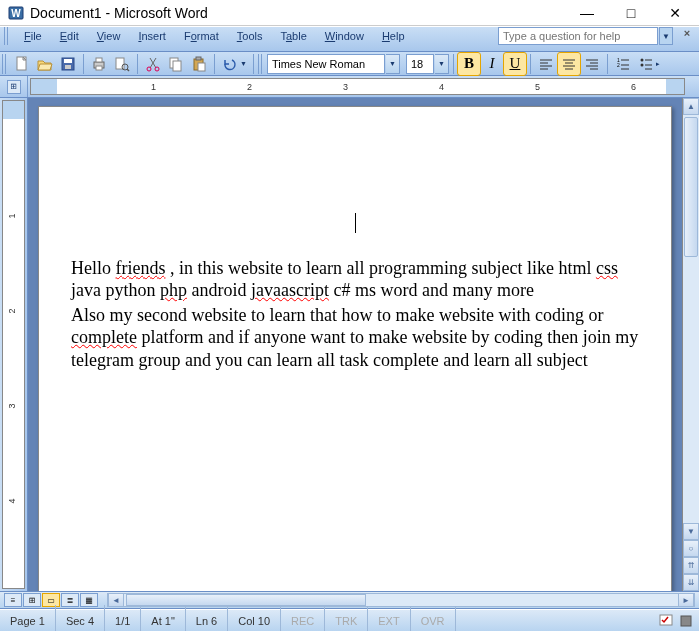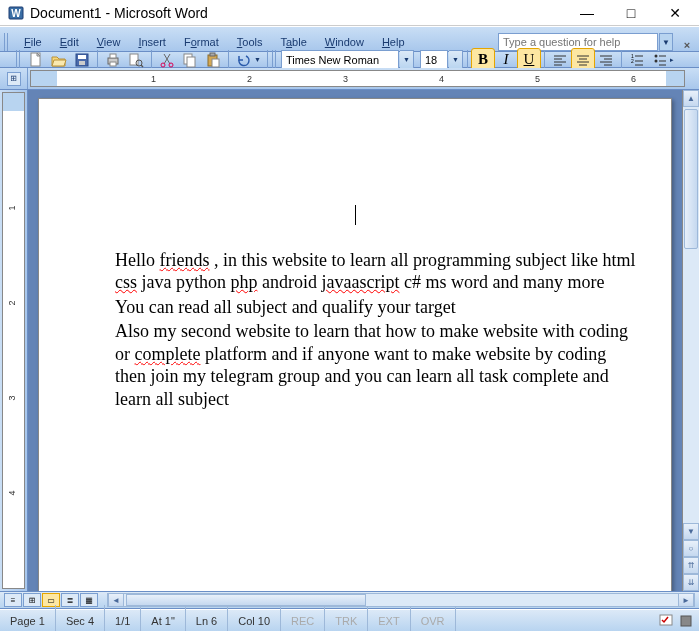--- a/index.html
+++ b/index.html
@@ -2,30 +2,30 @@
 <html><head>
 <meta charset="utf-8">
 <style>
 * { margin: 0; padding: 0; box-sizing: border-box; }
 body { font-family: Tahoma, sans-serif; font-size: 11px; background: #ece9d8; width: 699px; height: 631px; overflow: hidden; display: flex; flex-direction: column; }
 .titlebar { background: #fff; height: 26px; display: flex; align-items: center; padding: 0 2px; border-bottom: 1px solid #ccc; }
 .titlebar .app-icon { width: 16px; height: 16px; margin: 0 6px; display:flex;align-items:center;justify-content:center; }
 .titlebar .title { flex: 1; font-size: 14px; color: #000; }
 .titlebar .ctl { width: 44px; height: 24px; display:flex; align-items:center; justify-content:center; cursor:pointer; font-family: Arial; font-size: 14px; }
 
-.menubar { background: linear-gradient(#c9def5, #a8c7ec); height: 26px; display:flex; align-items:flex-end; padding: 0 4px; gap:2px; border-top:1px solid #fff; border-bottom:1px solid #6a8ec6; }
+.menubar { background: linear-gradient(#c9def5, #a8c7ec); height: 26px; display:flex; align-items:flex-start; padding: 0 4px; gap:2px; border-top:1px solid #fff; border-bottom:1px solid #6a8ec6; }
 .menubar .grip { width:6px; height:18px; background: repeating-linear-gradient(90deg,#7a9ed0 0 1px,transparent 1px 3px); margin-right:4px; }
 .menubar .menu { padding: 3px 8px; cursor:pointer; color:#1a3b70; }
 .menubar .menu u { text-decoration: underline; }
 .menubar .spacer { flex:1; }
 .menubar .helpbox { width: 160px; height:18px; background:#fff; border:1px solid #7a9ed0; padding:1px 4px; color:#999; font-size:11px; }
 .menubar .dd { width:14px; height:18px; background:#b8d4f0; border:1px solid #7a9ed0; display:flex;align-items:center;justify-content:center; color:#1a3b70; font-size:8px; margin-left:-1px;}
 .menubar .x { width:16px; text-align:center; color:#555; cursor:pointer; font-weight:bold; margin-left:4px;}
 
-.toolbar { background: linear-gradient(#c9def5, #a8c7ec); height: 16px; display:flex; align-items:center; padding: 0 16px; gap:1px; border-bottom:1px solid #6a8ec6; }
+.toolbar { background: linear-gradient(#c9def5, #a8c7ec); height: 24px; display:flex; align-items:center; padding: 0 2px; gap:1px; border-bottom:1px solid #6a8ec6; }
 .toolbar .grip { width:6px; height:20px; background: repeating-linear-gradient(90deg,#7a9ed0 0 1px,transparent 1px 3px); margin-right:2px; }
 .tbtn { width:22px; height:22px; display:flex; align-items:center; justify-content:center; cursor:pointer; border-radius:2px; }
 .tsep { width:1px; height:20px; background:#7a9ed0; margin:0 3px; }
 .tdarrow { font-size:7px; color:#1a3b70; margin-left:-2px; margin-right:2px; cursor:pointer; }
 .tinput { height:20px; background:#fff; border:1px solid #7a9ed0; padding:0 4px; font-size:11px; display:flex; align-items:center; }
 .tinput.font { width:118px; }
 .tinput.size { width:28px;text-align:center; }
 .tcombo-btn { width:14px; height:20px; background:linear-gradient(#dce9f7,#b8d4f0); border:1px solid #7a9ed0; border-left:none; display:flex;align-items:center;justify-content:center; font-size:7px; color:#1a3b70; cursor:pointer;}
 .fmt-b { font-weight:bold; font-family:'Times New Roman'; font-size:15px; color:#000; }
 .fmt-i { font-style:italic; font-family:'Times New Roman'; font-size:15px; color:#000; }
@@ -42,21 +42,21 @@
 
 .workarea { flex:1; display:flex; background:#a8c7ec; overflow:hidden; }
 .vruler { width:28px; background:linear-gradient(90deg,#c9def5,#a8c7ec); display:flex; flex-direction:column; border-right:1px solid #6a8ec6;}
 .vruler .vr { flex:1; background:#fff; border:1px solid #888; margin:2px; position:relative; overflow:hidden;}
 .vruler .vr .shade-t { position:absolute; top:0; left:0; right:0; height:18px; background:#b8d4f0;}
 .vruler .vtick { position:absolute; left:6px; font-size:9px; color:#333; transform:rotate(-90deg);}
 .doc-wrap { flex:1; background:#6484b6; overflow:auto; position:relative;}
 .page { background:#fff; margin:8px 10px 20px 10px; min-height:540px; box-shadow: 2px 2px 4px rgba(0,0,0,0.3); border:1px solid #888; padding: 100px 32px 20px 32px; font-family:'Times New Roman', serif; font-size:18px; color:#000; line-height:1.25;}
 .page h1 { text-align:center; font-size:22px; text-decoration:underline; margin-bottom:22px; font-weight:bold;}
 .page h1 .cursor { display:inline-block; width:1px; height:20px; background:#000; vertical-align:text-bottom; margin-left:1px;}
-.page p { margin-bottom:2px;margin-left:44px; }
+.page p { margin-bottom:2px; }
 .scrollbar-v { width:17px; background:#dce9f7; border-left:1px solid #888; display:flex; flex-direction:column;}
 .sb-btn { height:17px; background:linear-gradient(#e8f0fa,#c5d8ef); border:1px solid #9db8d9; display:flex;align-items:center;justify-content:center; font-size:8px; color:#4a6a9a; cursor:pointer;}
 .sb-track { flex:1; background:#dce9f7; position:relative;}
 .sb-thumb { position:absolute; left:1px; right:1px; top:2px; height:140px; background:linear-gradient(90deg,#e8f0fa,#c5d8ef); border:1px solid #9db8d9; border-radius:2px;}
 
 .viewbar { height:18px; background:linear-gradient(#dce9f7,#b8d4f0); display:flex; align-items:center; border-top:1px solid #6a8ec6; border-bottom:1px solid #6a8ec6; gap:1px; padding:0 4px;}
 .vbtn { width:18px; height:14px; border:1px solid #7a9ed0; background:#dce9f7; cursor:pointer; display:flex;align-items:center;justify-content:center; font-size:8px;}
 .vbtn.active { background:#fde7a2; border-color:#e5a500;}
 .hsb { flex:1; height:14px; background:#dce9f7; border:1px solid #9db8d9; margin-left:8px; position:relative;}
 .hsb .thumb { position:absolute; top:0; bottom:0; left:18px; width:240px; background:linear-gradient(#e8f0fa,#c5d8ef); border:1px solid #9db8d9;}
@@ -259,21 +259,20 @@
       <span class="vtick" style="top:110px">1</span>
       <span class="vtick" style="top:205px">2</span>
       <span class="vtick" style="top:300px">3</span>
       <span class="vtick" style="top:395px">4</span>
     </div>
   </div>
   <div class="doc-wrap">
     <div class="page">
       <h1><span class="cursor"></span></h1>
       <p><span>Hello </span><span class="squig">friends</span><span> , in this website to learn all programming subject like html </span><span class="squig">css</span><span> java python </span><span class="squig">php</span><span> android </span><span class="squig">javaascript</span><span> c# ms word and many more</span></p>
-      <p>You can read all subject and qualify your target</p>
       <p><span>Also my second website to learn that how to make website with coding or </span><span class="squig">complete</span><span> platform and if anyone want to make website by coding then join my telegram group and you can learn all task complete and learn all subject</span></p>
     </div>
   </div>
   <div class="scrollbar-v">
     <div class="sb-btn">▲</div>
     <div class="sb-track">
         <div class="sb-thumb"></div>
       </div>
     <div class="sb-btn">▼</div>
     <div class="sb-btn">○</div>

